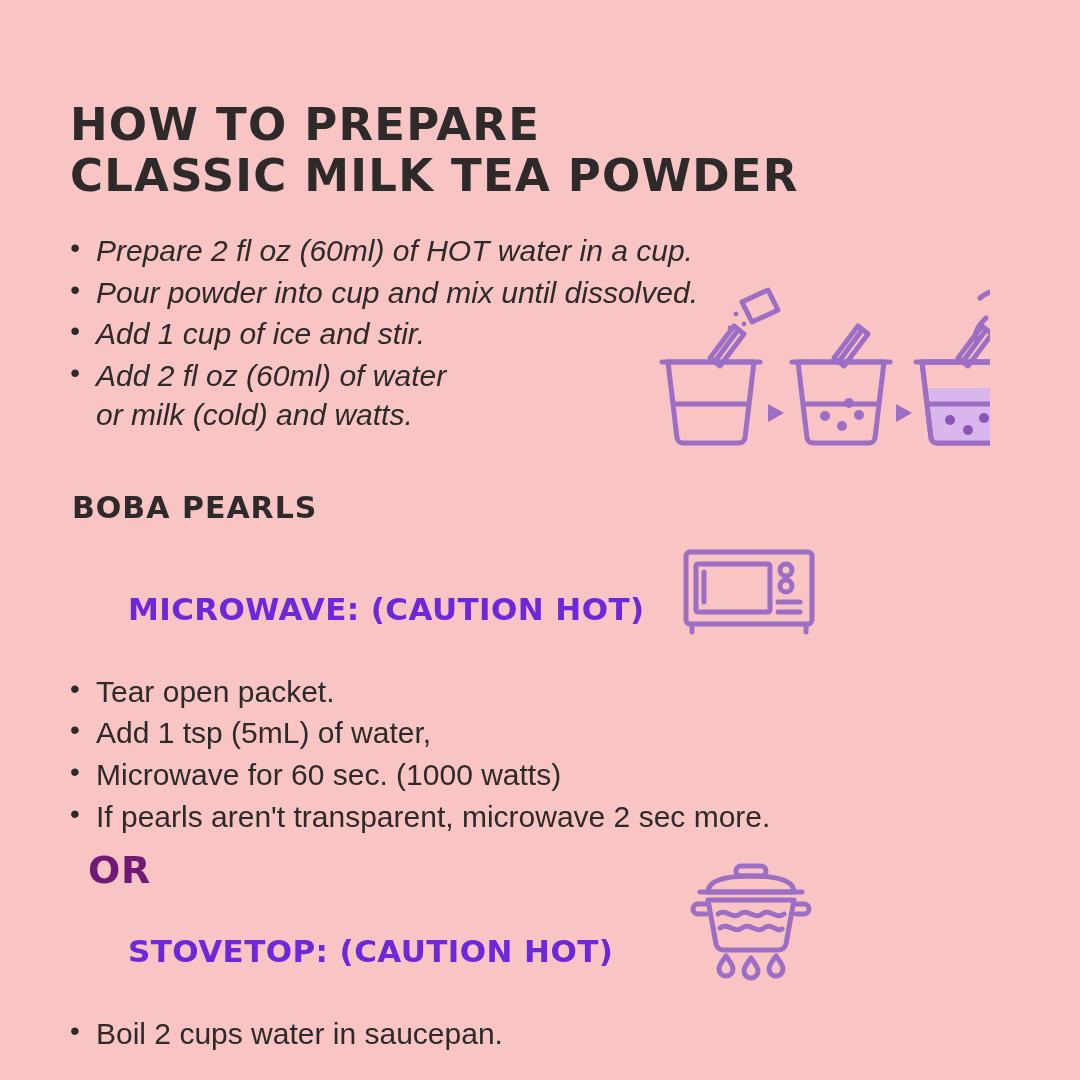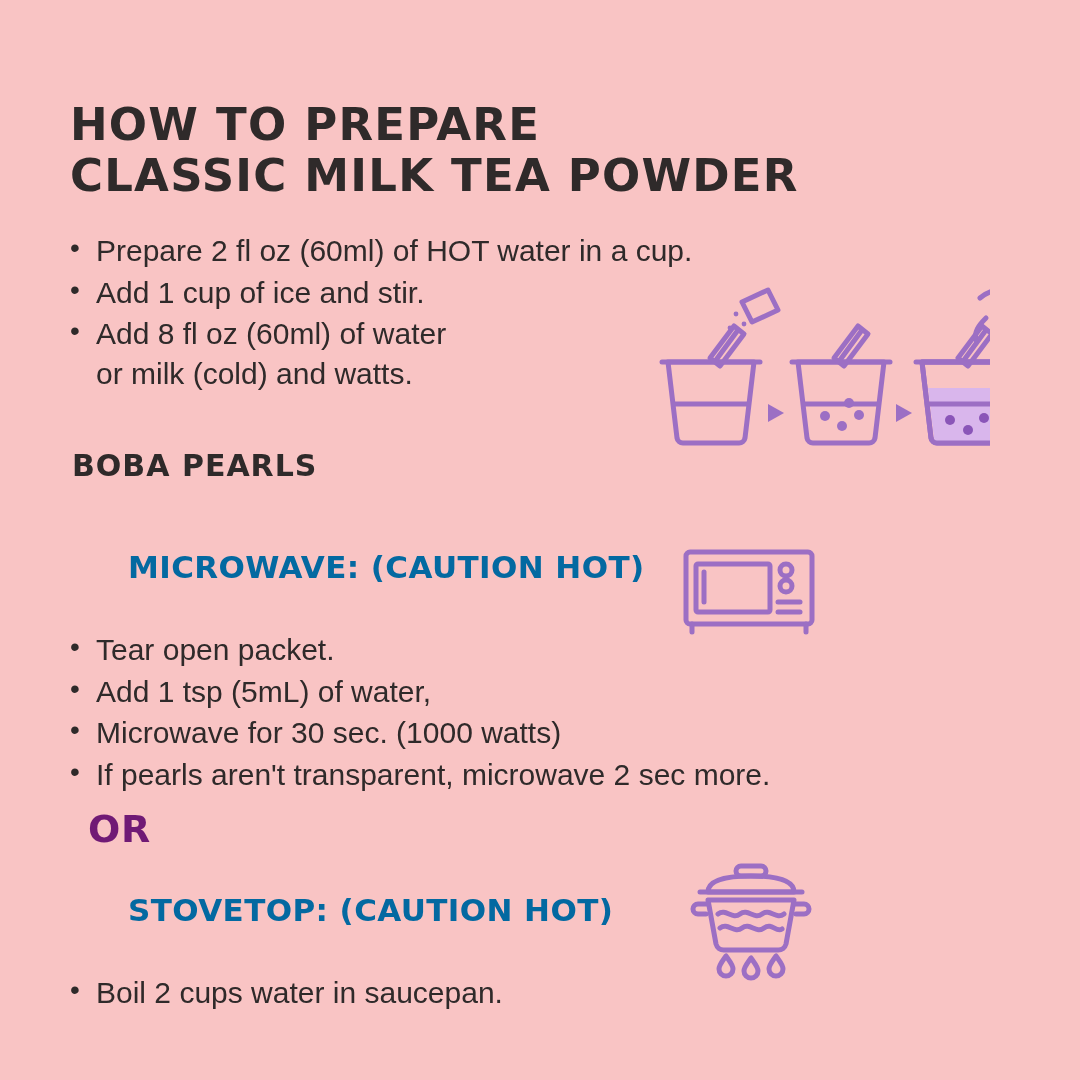--- a/index.html
+++ b/index.html
@@ -45,21 +45,21 @@
     color: #2f2a2a;
     text-transform: uppercase;
     margin-left: 2px;
   }
 
   .sub-title {
     font-family: "DejaVu Sans", sans-serif;
     font-weight: bold;
     font-size: 31px;
     letter-spacing: 0.4px;
-    color: #0369a1;
+    color: #6d28d9;
     text-transform: uppercase;
     margin-left: 58px;
   }
 
   .or-label {
     font-family: "DejaVu Sans", sans-serif;
     font-weight: bold;
     font-size: 38px;
     letter-spacing: 0.6px;
     color: #701a75;
@@ -91,21 +91,21 @@
   }
   ul.steps li .cont {
     display: block;
     padding-left: 0;
   }
 
   .list-indent-1 { margin-left: 58px; }
   .list-indent-2 { margin-left: 58px; }
 
   
-  .block-top-list { margin-top: 22px; }
+  .block-top-list { margin-top: 22px; font-style: italic; }
   .gap-a { height: 28px; }
   .gap-b { height: 14px; }
   .gap-c { height: 10px; }
 
   
   .illus {
     position: absolute;
   }
   #cups-illustration {
     left: 650px;
@@ -129,24 +129,27 @@
   <h1 class="title">
     <span>HOW TO PREPARE</span>
     <span class="line2">CLASSIC MILK TEA POWDER</span>
   </h1>
 
   <ul class="steps block-top-list list-indent-1">
     <li>
       <span>Prepare 2 fl oz (60ml) of HOT water in a cup.</span>
     </li>
     <li>
+      <span>Pour powder into cup and mix until dissolved.</span>
+    </li>
+    <li>
       <span>Add 1 cup of ice and stir.</span>
     </li>
     <li>
-      <span>Add 8 fl oz (60ml) of water</span>
+      <span>Add 2 fl oz (60ml) of water</span>
       <span class="cont">or milk (cold) and watts.</span>
     </li>
   </ul>
 
   <div class="gap-a"></div>
 
   <h2 class="section-title">BOBA PEARLS</h2>
 
   <div class="gap-c"></div>
 
@@ -155,21 +158,21 @@
   <div class="gap-b"></div>
 
   <ul class="steps list-indent-2">
     <li>
       <span>Tear open packet.</span>
     </li>
     <li>
       <span>Add 1 tsp (5mL) of water,</span>
     </li>
     <li>
-      <span>Microwave for 30 sec. (1000 watts)</span>
+      <span>Microwave for 60 sec. (1000 watts)</span>
     </li>
     <li>
       <span>If pearls aren't transparent, microwave 2 sec more.</span>
     </li>
   </ul>
 
   <div class="gap-c"></div>
 
   <div class="or-label">OR</div>
 

